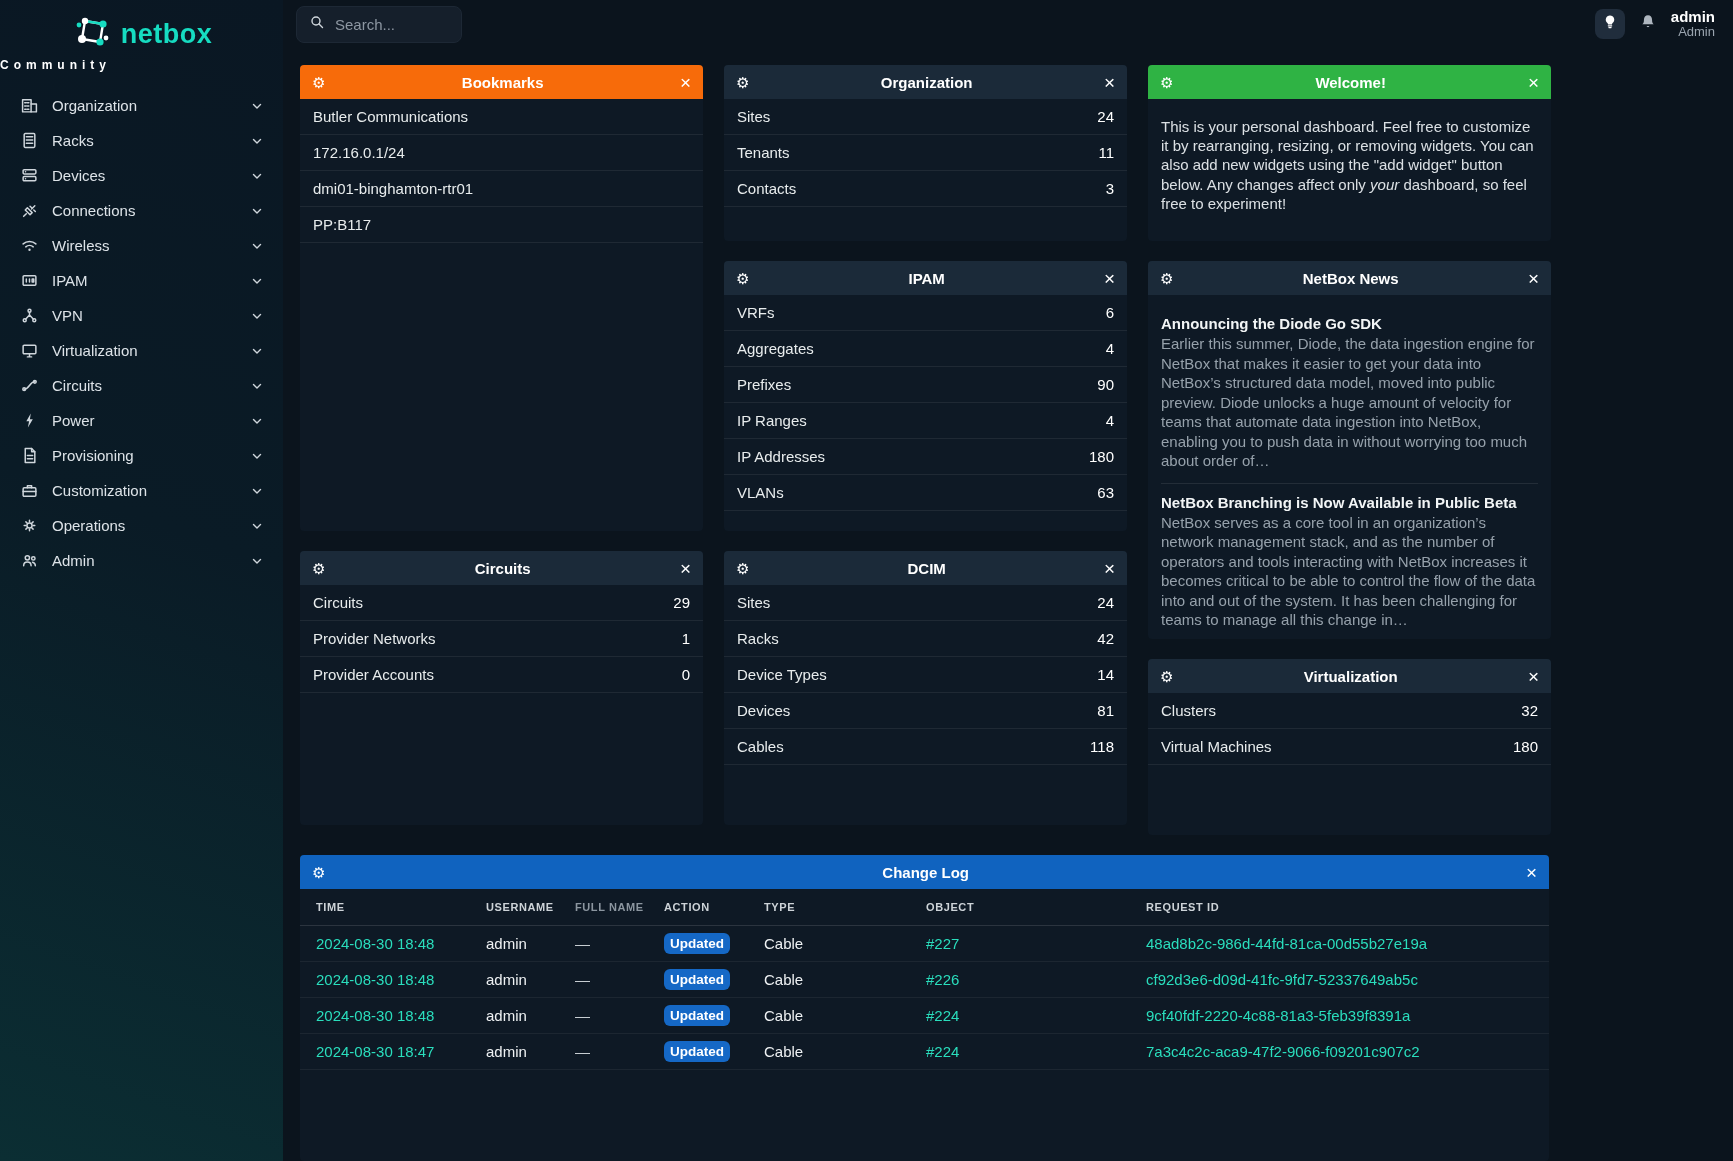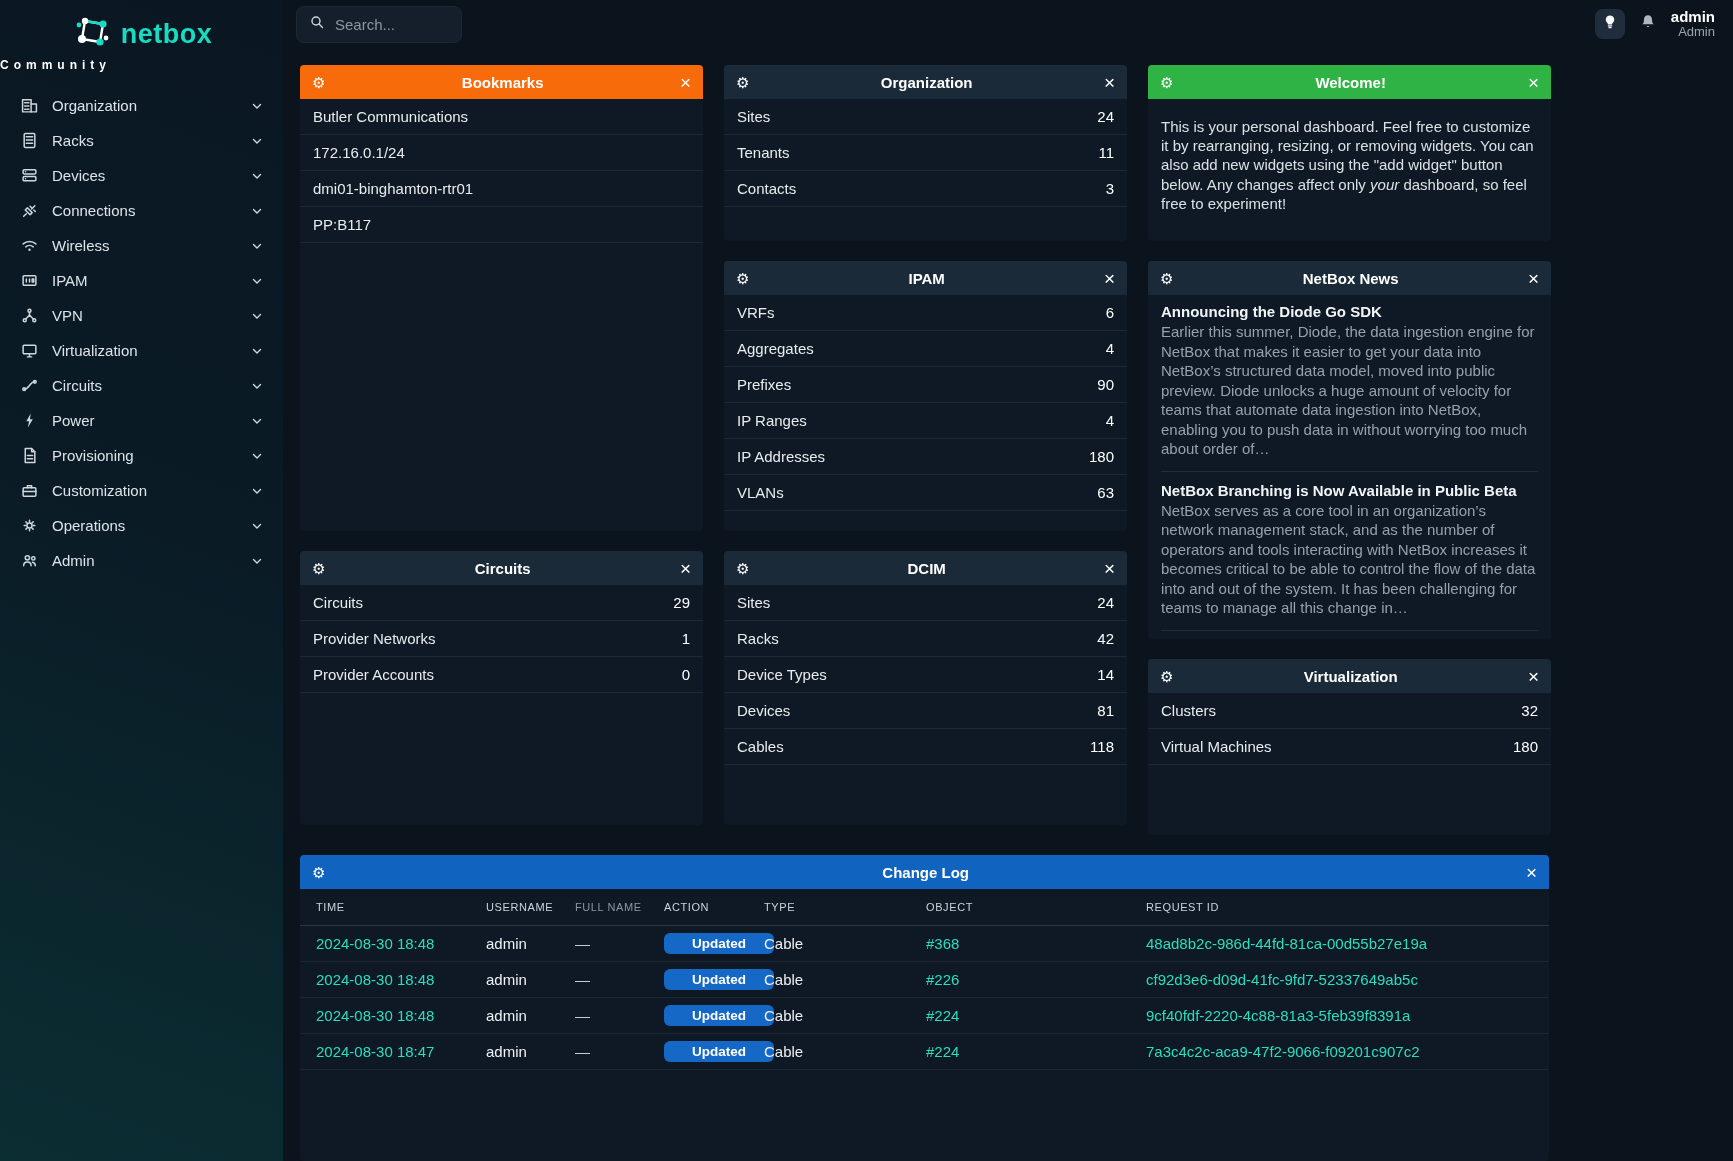--- a/index.html
+++ b/index.html
@@ -64,38 +64,38 @@
   .list .item {
     padding:9px 13px; font-size:15px; color:#e8eced;
     border-bottom:1px solid rgba(255,255,255,0.07); cursor:pointer;
   }
   .rows .srow {
     display:flex; padding:9px 13px; font-size:15px; color:#e8eced;
     border-bottom:1px solid rgba(255,255,255,0.07); cursor:pointer;
   }
   .rows .srow .sval { margin-left:auto; color:#ffffff; }
   .welcome-body { padding:18px 13px; font-size:15px; line-height:1.28; color:#dbe0e4; }
-  .news-body { padding:4px 13px 0; }
+  .news-body { padding:16px 13px 0; }
   .news-art { padding:4px 0 12px; }
   .news-art + .news-art { border-top:1px solid rgba(255,255,255,0.09); padding-top:10px; }
   .news-headline { color:#f2f5f6; font-size:15px; font-weight:700; margin-bottom:2px; cursor:pointer; }
   .news-text { color:#96a1ab; font-size:15px; line-height:1.3; }
   
   .changelog { width:1249px; margin-top:20px; height:306px; }
   .clog-grid { display:grid; grid-template-columns:170px 89px 89px 100px 162px 220px 1fr; align-items:center; padding:0 16px; }
   .clog-head { height:37px; border-bottom:1px solid rgba(255,255,255,0.12); }
-  .clog-head .th { font-size:11px; font-weight:400; letter-spacing:0.6px; color:#cdd3d8; }
+  .clog-head .th { font-size:11px; font-weight:700; letter-spacing:0.6px; color:#cdd3d8; }
   .clog-head .th.muted { color:#8c96a0; }
   .clog-row { height:36px; border-bottom:1px solid rgba(255,255,255,0.06); font-size:15px; }
   .t-link { color:#2adebd; cursor:pointer; }
   .t-white { color:#eef1f3; }
   .t-dash { color:#c7cdd2; }
   .badge {
     display:inline-block; background:#1568c6; color:#ffffff; font-size:13.5px;
-    font-weight:600; padding:3px 28px; border-radius:6px;
+    font-weight:600; padding:3px 6px; border-radius:6px;
   }
   svg.sicon { stroke:#cfd6dc; stroke-width:1.4; fill:none; stroke-linecap:round; stroke-linejoin:round; }
 </style>
 </head>
 <body>
 
 <div class="sidebar">
   <div class="brand">
     <div class="brand-row">
       <span>
@@ -549,21 +549,21 @@
         <span class="th">OBJECT</span>
         <span class="th">REQUEST ID</span>
       </div>
 
       <div class="clog-grid clog-row">
         <span class="t-link">2024-08-30 18:48</span>
         <span class="t-white">admin</span>
         <span class="t-dash">—</span>
         <span><span class="badge">Updated</span></span>
         <span class="t-white">Cable</span>
-        <span class="t-link">#368</span>
+        <span class="t-link">#227</span>
         <span class="t-link">48ad8b2c-986d-44fd-81ca-00d55b27e19a</span>
       </div>
       <div class="clog-grid clog-row">
         <span class="t-link">2024-08-30 18:48</span>
         <span class="t-white">admin</span>
         <span class="t-dash">—</span>
         <span><span class="badge">Updated</span></span>
         <span class="t-white">Cable</span>
         <span class="t-link">#226</span>
         <span class="t-link">cf92d3e6-d09d-41fc-9fd7-52337649ab5c</span>

